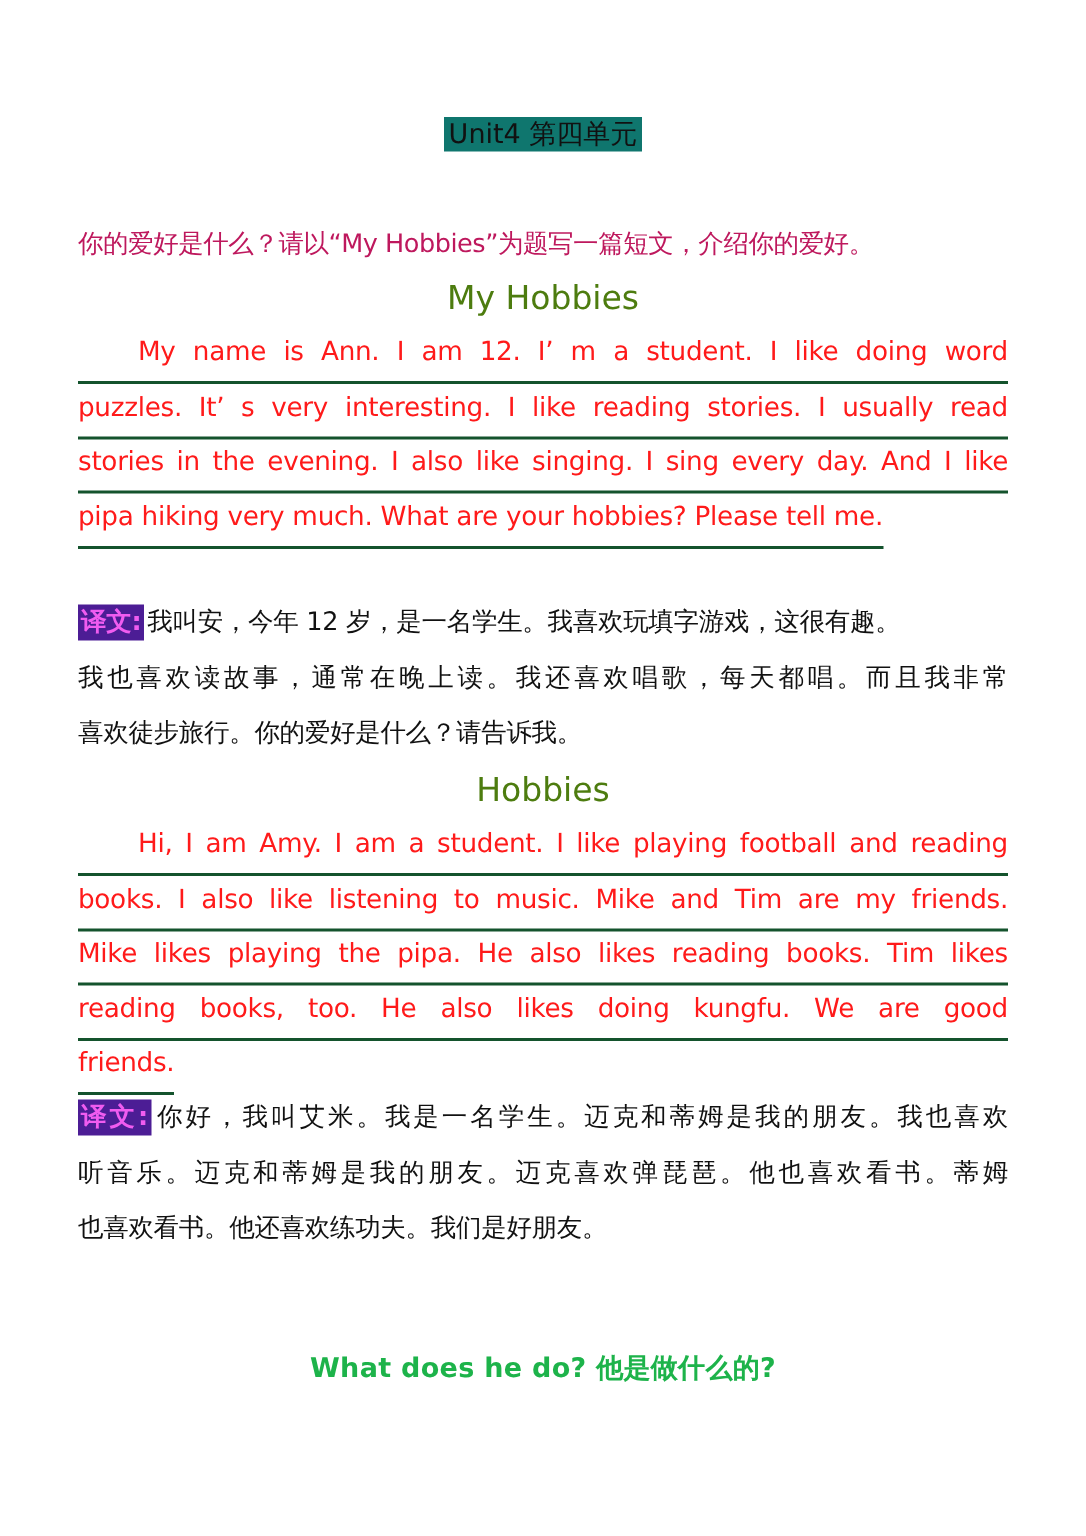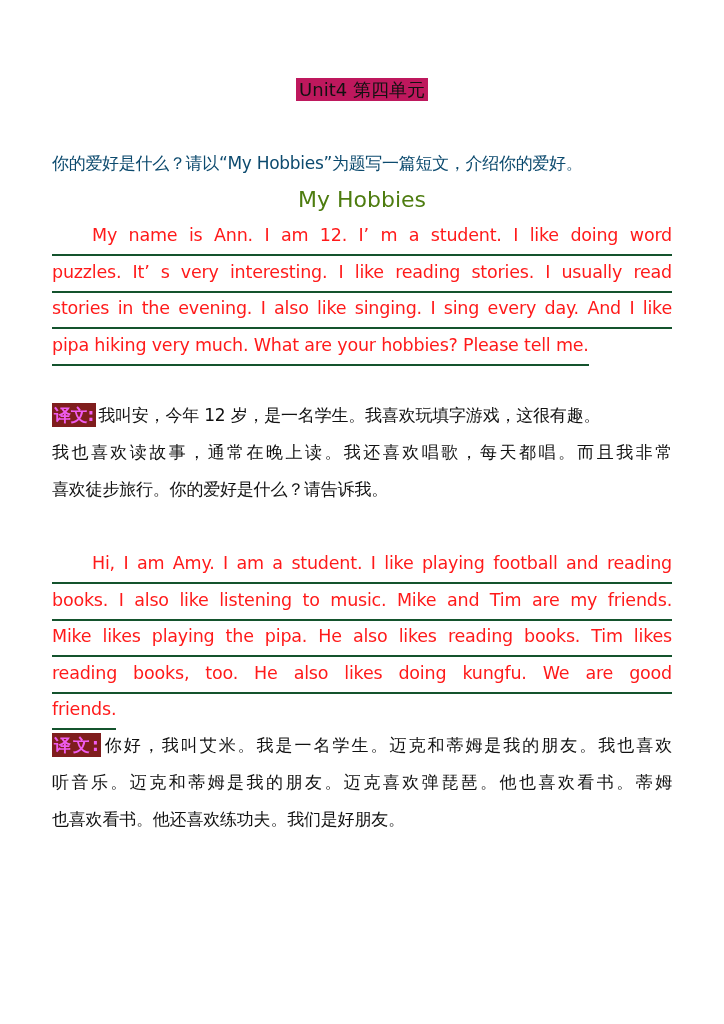--- a/index.html
+++ b/index.html
@@ -2,40 +2,40 @@
 <html><head>
   <meta charset="utf-8">
   <style>
     * { margin: 0; padding: 0; box-sizing: border-box; }
     html, body { width: 724px; height: 1024px; background: #ffffff; overflow: hidden; }
     body { position: relative; font-family: "DejaVu Sans", "Liberation Sans", sans-serif; color: #111111; }
     .page { position: absolute; left: 52px; top: 0; width: 620px; height: 1024px; }
 
     .center-line { position: absolute; left: 0; width: 620px; text-align: center; white-space: nowrap; }
     .unit-header { font-size: 18px; line-height: 26px; }
-    .unit-header span { background: #be185d; padding: 1px 3px; color: #111111; }
+    .unit-header span { background: #0f766e; padding: 1px 3px; color: #111111; }
     .green-title { font-size: 18px; line-height: 26px; font-weight: bold; color: #1db34a; letter-spacing: 0.2px; }
-    .prompt { position: absolute; left: 0; width: 620px; font-size: 17px; line-height: 26px; color: #0c4a6e; white-space: nowrap; letter-spacing: -0.3px; }
+    .prompt { position: absolute; left: 0; width: 620px; font-size: 17px; line-height: 26px; color: #be185d; white-space: nowrap; letter-spacing: -0.3px; }
     .essay-title { font-size: 22px; line-height: 26px; color: #4d7c0f; }
 
     .essay { position: absolute; left: 0; width: 620px; color: #ff1a1a; font-size: 17.5px; }
     .essay-line {
       position: absolute; left: 0; width: 620px; height: 36px;
       line-height: 30px; white-space: nowrap;
       text-align: justify; text-align-last: justify;
       border-bottom: 2px solid #14532d;
       letter-spacing: -0.2px;
     }
     .essay-line.indent { padding-left: 40px; }
     .essay-line.last { text-align-last: left; width: auto; }
 
     .translation { position: absolute; left: 0; width: 620px; font-size: 17px; color: #111111; }
     .tr-line { position: absolute; left: 0; width: 620px; height: 36px; line-height: 30px; white-space: nowrap; text-align: justify; text-align-last: justify; letter-spacing: -0.2px; }
     .tr-line.last { text-align-last: left; }
-    .tr-label { background: #7f1d1d; color: #f05cf0; font-weight: bold; padding: 2px 2px; margin-right: 2px; }
+    .tr-label { background: #4c1d95; color: #f05cf0; font-weight: bold; padding: 2px 2px; margin-right: 2px; }
   </style>
 </head>
 <body>
 
 <div class="page">
 
   <div class="center-line unit-header" style="top:77px;">
     <span>Unit4  第四单元</span>
   </div>
 
@@ -52,32 +52,34 @@
   </div>
 
   <div class="translation" style="top:400px;">
     <div class="tr-line" style="top:0px; text-align-last:left;">
       <span class="tr-label">译文:</span><span>我叫安，今年 12 岁，是一名学生。我喜欢玩填字游戏，这很有趣。</span>
     </div>
     <div class="tr-line" style="top:37px;">我也喜欢读故事，通常在晚上读。我还喜欢唱歌，每天都唱。而且我非常</div>
     <div class="tr-line last" style="top:74px;">喜欢徒步旅行。你的爱好是什么？请告诉我。</div>
   </div>
 
+  <div class="center-line essay-title" style="top:515px;">Hobbies</div>
 
   <div class="essay" style="top:548px;">
     <div class="essay-line indent" style="top:0px;">Hi, I am Amy. I am a student. I like playing football and reading</div>
     <div class="essay-line" style="top:36.5px;">books. I also like listening to music. Mike and Tim are my friends.</div>
     <div class="essay-line" style="top:73px;">Mike likes playing the pipa. He also likes reading books. Tim likes</div>
     <div class="essay-line" style="top:109.5px;">reading books, too. He also likes doing kungfu. We are good</div>
     <div class="essay-line last" style="top:146px;">friends.</div>
   </div>
 
   <div class="translation" style="top:730px;">
     <div class="tr-line" style="top:0px;">
       <span class="tr-label">译文:</span><span>你好，我叫艾米。我是一名学生。迈克和蒂姆是我的朋友。我也喜欢</span>
     </div>
     <div class="tr-line" style="top:37px;">听音乐。迈克和蒂姆是我的朋友。迈克喜欢弹琵琶。他也喜欢看书。蒂姆</div>
     <div class="tr-line last" style="top:74px;">也喜欢看书。他还喜欢练功夫。我们是好朋友。</div>
   </div>
 
 
+  <div class="center-line green-title" style="top:900px;">What does he do? 他是做什么的?</div>
 
 </div>
 
 </body></html>

